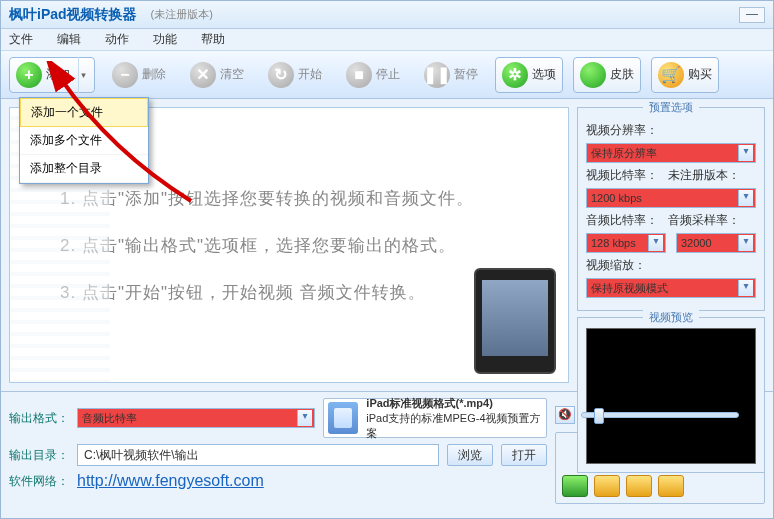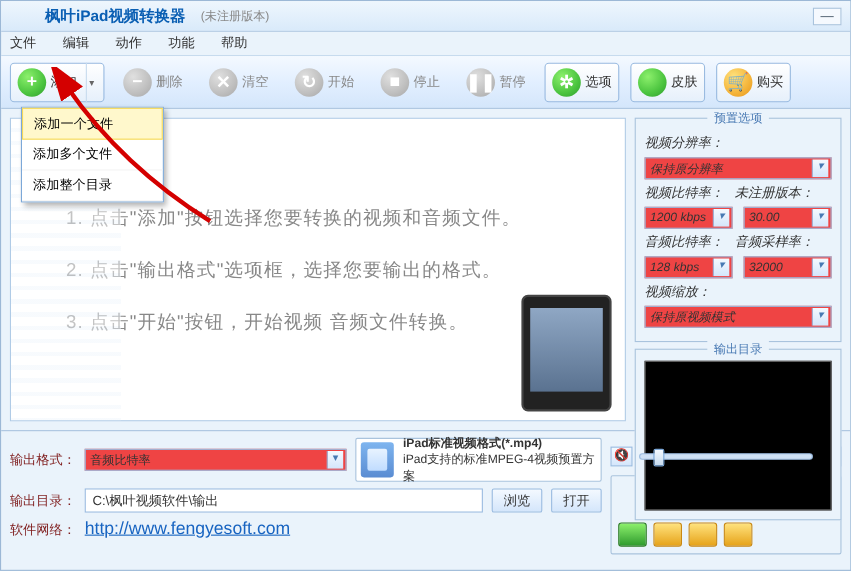--- a/index.html
+++ b/index.html
@@ -1,18 +1,18 @@
 <!DOCTYPE html>
 <html><head>
 <meta charset="utf-8">
 <style>
   * { box-sizing: border-box; margin: 0; padding: 0; font-family: "Microsoft YaHei", sans-serif; }
   body { width: 774px; height: 519px; background: #eaf3fb; overflow: hidden; border: 1px solid #9cb8d6; position: relative; }
   .titlebar { height: 28px; background: linear-gradient(#eef6fd,#d9eafa); display: flex; align-items: center; padding: 0 8px; border-bottom: 1px solid #b6cde4; }
-  .titlebar-title { color: #0a5fb3; font-size: 14px; font-weight: bold; margin-left: 32px; }
+  .titlebar-title { color: #0a5fb3; font-size: 14px; font-weight: bold; }
   .titlebar-sub { color: #888; font-size: 11px; margin-left: 14px; }
   .minbtn { margin-left: auto; width: 26px; height: 16px; background: #f5f9fe; border: 1px solid #a9c3dd; text-align: center; font-size: 12px; line-height: 13px; color: #456; cursor: pointer; }
   .menubar { height: 22px; display: flex; align-items: center; gap: 24px; padding: 0 8px; font-size: 12px; color: #333; border-bottom: 1px solid #c7dbee; }
   .menubar span { cursor: pointer; }
   .toolbar { height: 48px; background: linear-gradient(#f4f9ff,#e2efff 50%,#d4e6fb); display: flex; align-items: center; gap: 10px; padding: 0 8px; border-bottom: 1px solid #aac4df; position: relative; }
   .tbtn { display: flex; align-items: center; gap: 4px; height: 36px; padding: 0 6px; border: 1px solid transparent; border-radius: 4px; cursor: pointer; font-size: 12px; color: #888; }
   .tbtn.active { background: linear-gradient(#ffffff,#e6f0fb); border-color: #9abbe0; color: #333; }
   .tbtn .circle { width: 26px; height: 26px; border-radius: 50%; display: flex; align-items: center; justify-content: center; color: #fff; font-size: 16px; font-weight: bold; position: relative; }
   .circle.green { background: radial-gradient(circle at 35% 30%,#8cf06c,#4bc43f 60%,#2f9b2e); }
   .circle.grey { background: radial-gradient(circle at 35% 30%,#e0e0e0,#bfbfbf 60%,#a6a6a6); }
@@ -23,34 +23,34 @@
   .dropdown .dditem.hl { background: #fff8cc; border: 1px solid #f6d959; }
   .arrow-annotation { position: absolute; left: 30px; top: 60px; width: 200px; height: 150px; z-index: 60; pointer-events: none; }
   .main-row { display: flex; height: 292px; }
   .canvas { flex: 1; margin: 8px; background: #fff; border: 1px solid #b0cbe6; position: relative; overflow: hidden; display: flex; flex-direction: column; justify-content: center; padding: 0 30px 0 50px; }
   .canvas .hint { font-size: 17px; color: #888; margin: 12px 0; letter-spacing: 1px; }
   .ipad-img { position: absolute; right: 12px; bottom: 8px; width: 82px; height: 106px; background: #222; border-radius: 6px; border: 2px solid #444; }
   .ipad-img::after { content:""; position:absolute; top:10px; left:6px; right:6px; bottom:16px; background: linear-gradient(#8fa7c4,#5a7290);}
   .rightpane { width: 188px; margin: 8px 8px 8px 0; display: flex; flex-direction: column; gap: 6px; }
   .groupbox { border: 1px solid #a9c3dd; background: #eaf3fb; position: relative; padding: 10px 8px 8px; font-size: 12px; }
   .groupbox .legend { position: absolute; top: -8px; left: 50%; transform: translateX(-50%); background: #eaf3fb; padding: 0 6px; color: #4879b3; font-size: 11px; }
-  .field-row { display: flex; gap: 10px; margin: 4px 0; align-items: flex-start; flex-wrap: wrap; font-style: italic; }
+  .field-row { display: flex; gap: 10px; margin: 4px 0; align-items: flex-start; flex-wrap: wrap; }
   .field-label { color: #333; font-size: 12px; min-width: 60px; }
   .sel { flex: 1; min-width: 70px; height: 20px; border: 1px solid #9abbe0; background: #ef4444; font-size: 11px; padding: 0 18px 0 4px; position: relative; display: flex; align-items: center; color: #333; cursor: pointer; }
   .sel::after { content: "▾"; position: absolute; right: 2px; top: 1px; width: 14px; height: 16px; background: linear-gradient(#f4f9ff,#d4e6fb); border-left: 1px solid #9abbe0; text-align: center; font-size: 10px; color: #4879b3; }
   .previewbox { flex: 1; }
   .preview-black { width: 100%; height: 136px; background: #000; border: 1px solid #666; }
   .volume-row { display: flex; align-items: center; gap: 6px; margin-top: 4px; }
   .vol-btn { width: 20px; height: 18px; border: 1px solid #9abbe0; background: linear-gradient(#f4f9ff,#d4e6fb); font-size: 11px; text-align: center; line-height: 14px; cursor: pointer; color: #4879b3; }
   .slider-track { flex: 1; height: 6px; background: #cfe1f5; border: 1px solid #9abbe0; border-radius: 3px; position: relative; }
   .slider-thumb { position: absolute; left: 12px; top: -5px; width: 10px; height: 16px; background: linear-gradient(#f4f9ff,#c7dbee); border: 1px solid #7ca8d8; border-radius: 2px; }
   .bottom { border-top: 1px solid #aac4df; padding: 6px 8px 0; display: flex; gap: 8px; }
   .bottom-left { flex: 1; display: flex; flex-direction: column; gap: 6px; font-size: 12px; }
   .format-row { display: flex; align-items: center; gap: 8px; }
-  .label-strong { color: #7f1d1d; font-size: 12px; }
+  .label-strong { color: #0f766e; font-size: 12px; }
   .format-sel { width: 100px; }
   .format-desc-box { flex: 1; height: 40px; border: 1px solid #a9c3dd; background: #fff; display: flex; align-items: center; gap: 8px; padding: 4px; border-radius: 2px; }
   .format-icon { width: 32px; height: 32px; background: linear-gradient(#7fb5ef,#5a8cd2); border-radius: 3px; position: relative; }
   .format-icon::after { content:""; position:absolute; top:6px; left:6px; right:6px; bottom:6px; background: linear-gradient(#e8f3ff,#c0dcff); border-radius: 2px;}
   .format-texts { font-size: 11px; color: #333; line-height: 15px; }
   .format-texts .ft-title { font-weight: bold; }
   .path-input { flex: 1; height: 22px; border: 1px solid #9abbe0; background: #fff; font-size: 12px; padding: 0 6px; display: flex; align-items: center; color: #333; }
   .smbtn { width: 46px; height: 22px; background: linear-gradient(#f4f9ff,#d4e6fb); border: 1px solid #9abbe0; font-size: 12px; text-align: center; line-height: 20px; cursor: pointer; border-radius: 2px; color: #333; }
   .link { color: #1864c1; font-size: 16px; text-decoration: underline; cursor: pointer; }
   .bottom-right { width: 210px; padding-top: 4px; }
@@ -148,40 +148,39 @@
       </div>
       <div class="field-row">
         <div class="sel" style="width:100%">保持原分辨率</div>
       </div>
       <div class="field-row">
         <span class="field-label">视频比特率：</span>
         <span class="field-label">未注册版本：</span>
       </div>
       <div class="field-row">
         <div class="sel">1200 kbps</div>
-        <div class="sel">30.00</div>
       </div>
       <div class="field-row">
         <span class="field-label">音频比特率：</span>
         <span class="field-label">音频采样率：</span>
       </div>
       <div class="field-row">
         <div class="sel">128 kbps</div>
         <div class="sel">32000</div>
       </div>
       <div class="field-row">
         <span class="field-label">视频缩放：</span>
       </div>
       <div class="field-row">
         <div class="sel" style="width:100%">保持原视频模式</div>
       </div>
     </div>
 
     <div class="groupbox previewbox">
-      <div class="legend">输出目录</div>
+      <div class="legend">视频预览</div>
       <div class="preview-black"></div>
     </div>
   </div>
 </div>
 
 <div class="bottom">
   <div class="bottom-left">
     <div class="format-row">
       <span class="label-strong">输出格式：</span>
       <div class="sel format-sel">音频比特率</div>

